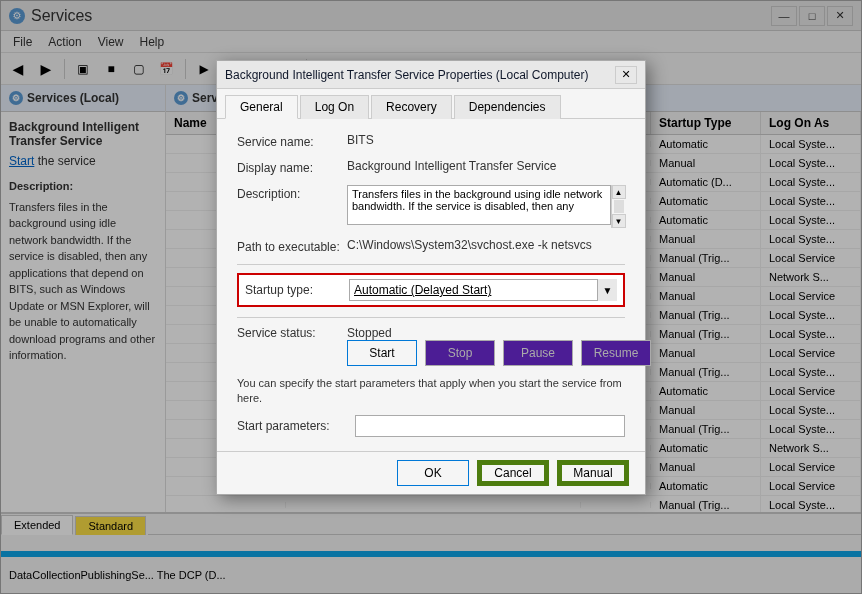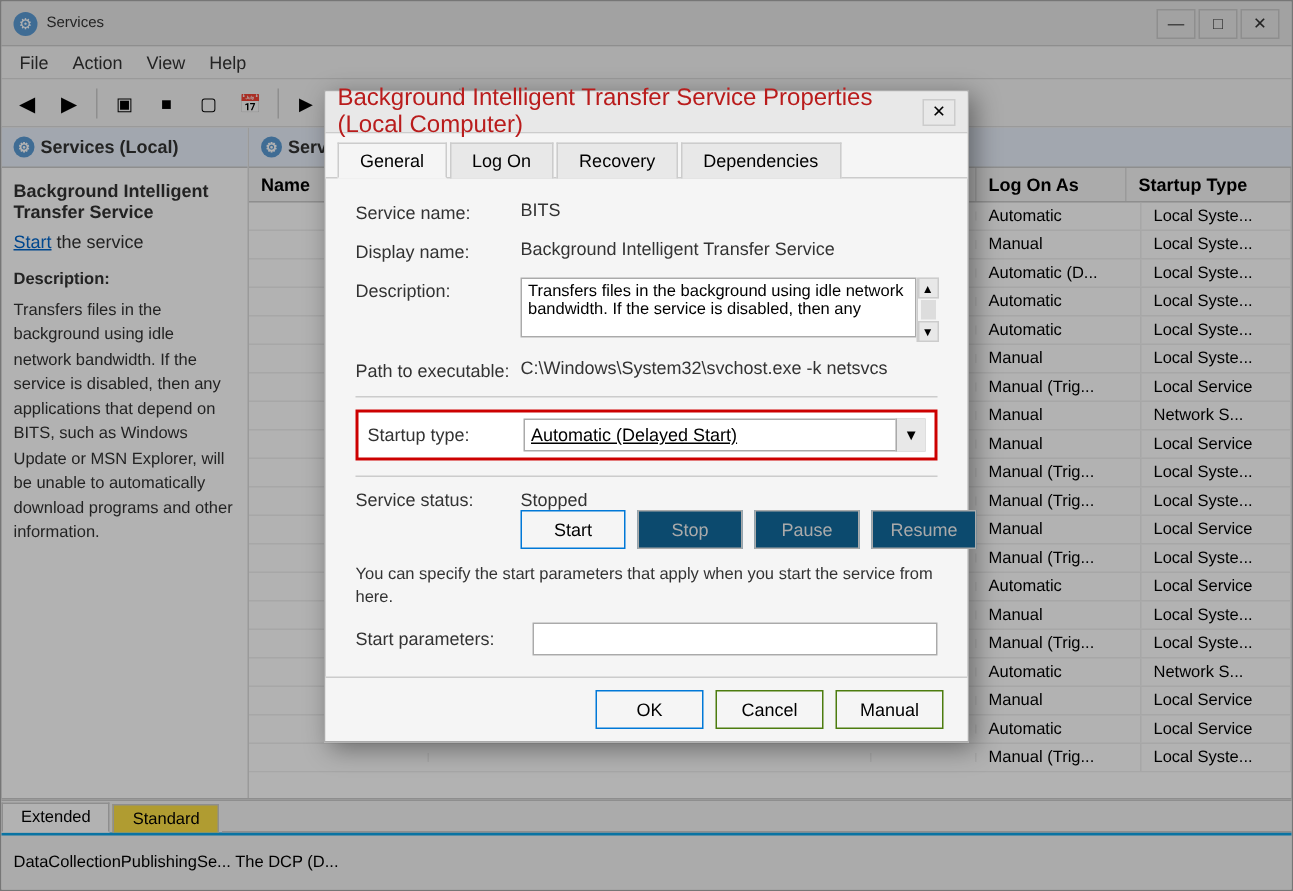--- a/index.html
+++ b/index.html
@@ -34,21 +34,21 @@
     }
     .title-bar-icon {
       width: 16px;
       height: 16px;
       background: #5b9bd5;
       border-radius: 50%;
       display: flex;align-items:center;justify-content:center;
       font-size:10px;color:white;
     }
     .title-bar-text {
-      font-size: 10px;
+      font-size: 16px;
       color: #333;
       flex: 1;
     }
     .title-bar-controls {
       display: flex;
       gap: 2px;
     }
     .title-btn {
       width: 26px;
       height: 20px;
@@ -226,25 +226,26 @@
     .td-name { width: 120px; }
     .td-desc { flex: 1; }
     .td-status { width: 70px; }
     .td-startup { width: 110px; }
     .td-logon { width: 100px; }
 
     
     .status-bar {
       height: 22px;
       background: #f5f5f5;
-      border-top: 2px solid #0ea5e9;
+      border-top: 6px solid #0ea5e9;
       display: flex;
       align-items: center;
       padding: 18px 8px;
       font-size: 11px;
+      margin-top: 16px;
     }
     .tab-bar {
       display: flex;
       border-top: 1px solid #ccc;
       background: #f5f5f5;
     }
     .tab {
       padding: 3px 12px;
       border: 1px solid #ccc;
       border-bottom: none;
@@ -279,22 +280,22 @@
     .dialog-title-bar {
       background: #e8e8e8;
       height: 28px;
       display: flex;
       align-items: center;
       padding: 0 8px;
       border-bottom: 1px solid #ccc;
     }
     .dialog-title-text {
       flex: 1;
-      font-size: 16px;
-      color: #b91c1c;
+      font-size: 12px;
+      color: #0f172a;
     }
     .dialog-close-btn {
       width: 22px;
       height: 18px;
       background: #e8e8e8;
       border: 1px solid #ccc;
       cursor: pointer;
       display: flex;
       align-items: center;
       justify-content: center;
@@ -420,21 +421,21 @@
     
     .buttons-row {
       display: flex;
       gap: 8px;
       margin-bottom: 10px;
       padding-left: 110px;
     }
     .service-btn {
       min-width: 70px;
       height: 26px;
-      background: #0c4a6e;
+      background: #4c1d95;
       border: 1px solid #aaa;
       cursor: pointer;
       font-size: 12px;
       display: flex;
       align-items: center;
       justify-content: center;
       padding: 0 8px;
     }
     .service-btn.highlighted {
       border: 1px solid #0078d7;
@@ -477,21 +478,21 @@
       justify-content: flex-end;
       padding: 8px 16px;
       border-top: 1px solid #ccc;
       gap: 8px;
       background: #f5f5f5;
     }
     .footer-btn {
       min-width: 72px;
       height: 26px;
       background: #f5f5f5;
-      border: 1px solid #4d7c0f;
+      border: 5px solid #4d7c0f;
       cursor: pointer;
       font-size: 12px;
       display: flex;
       align-items: center;
       justify-content: center;
     }
     .footer-btn.primary {
       border: 1px solid #0078d7;
     }
     .desc-scroll-bar {
@@ -579,22 +580,22 @@
     <div class="right-panel">
       <div class="right-header">
         <div class="panel-header-icon">⚙</div>
         <span>Services (Local)</span>
       </div>
       <div class="service-table">
         <div class="table-header">
           <div class="th th-name">Name</div>
           <div class="th th-desc">Description</div>
           <div class="th th-status">Status</div>
+          <div class="th th-startup">Startup Type</div>
           <div class="th th-logon">Log On As</div>
-          <div class="th th-startup">Startup Type</div>
         </div>
         <div class="table-body">
 
         <div class="table-row">
       <div class="td td-name"></div>
       <div class="td td-desc"></div>
       <div class="td td-status"></div>
       <div class="td td-startup">Automatic</div>
       <div class="td td-logon">Local Syste...</div>
     </div>

